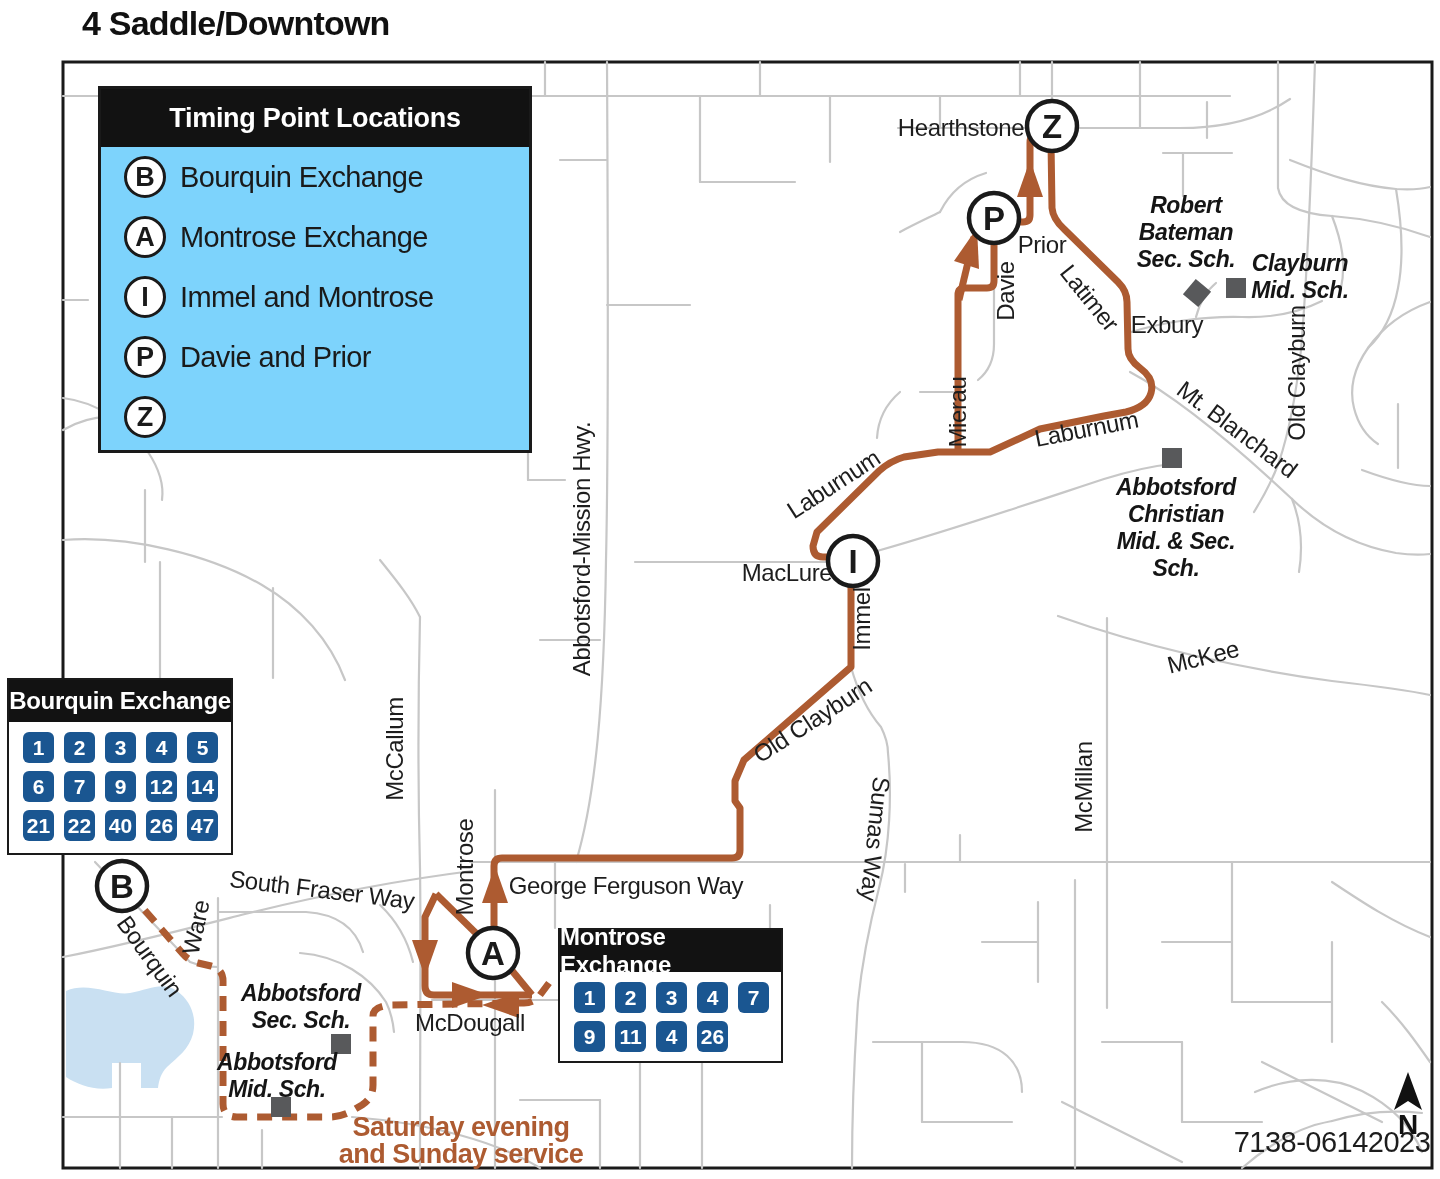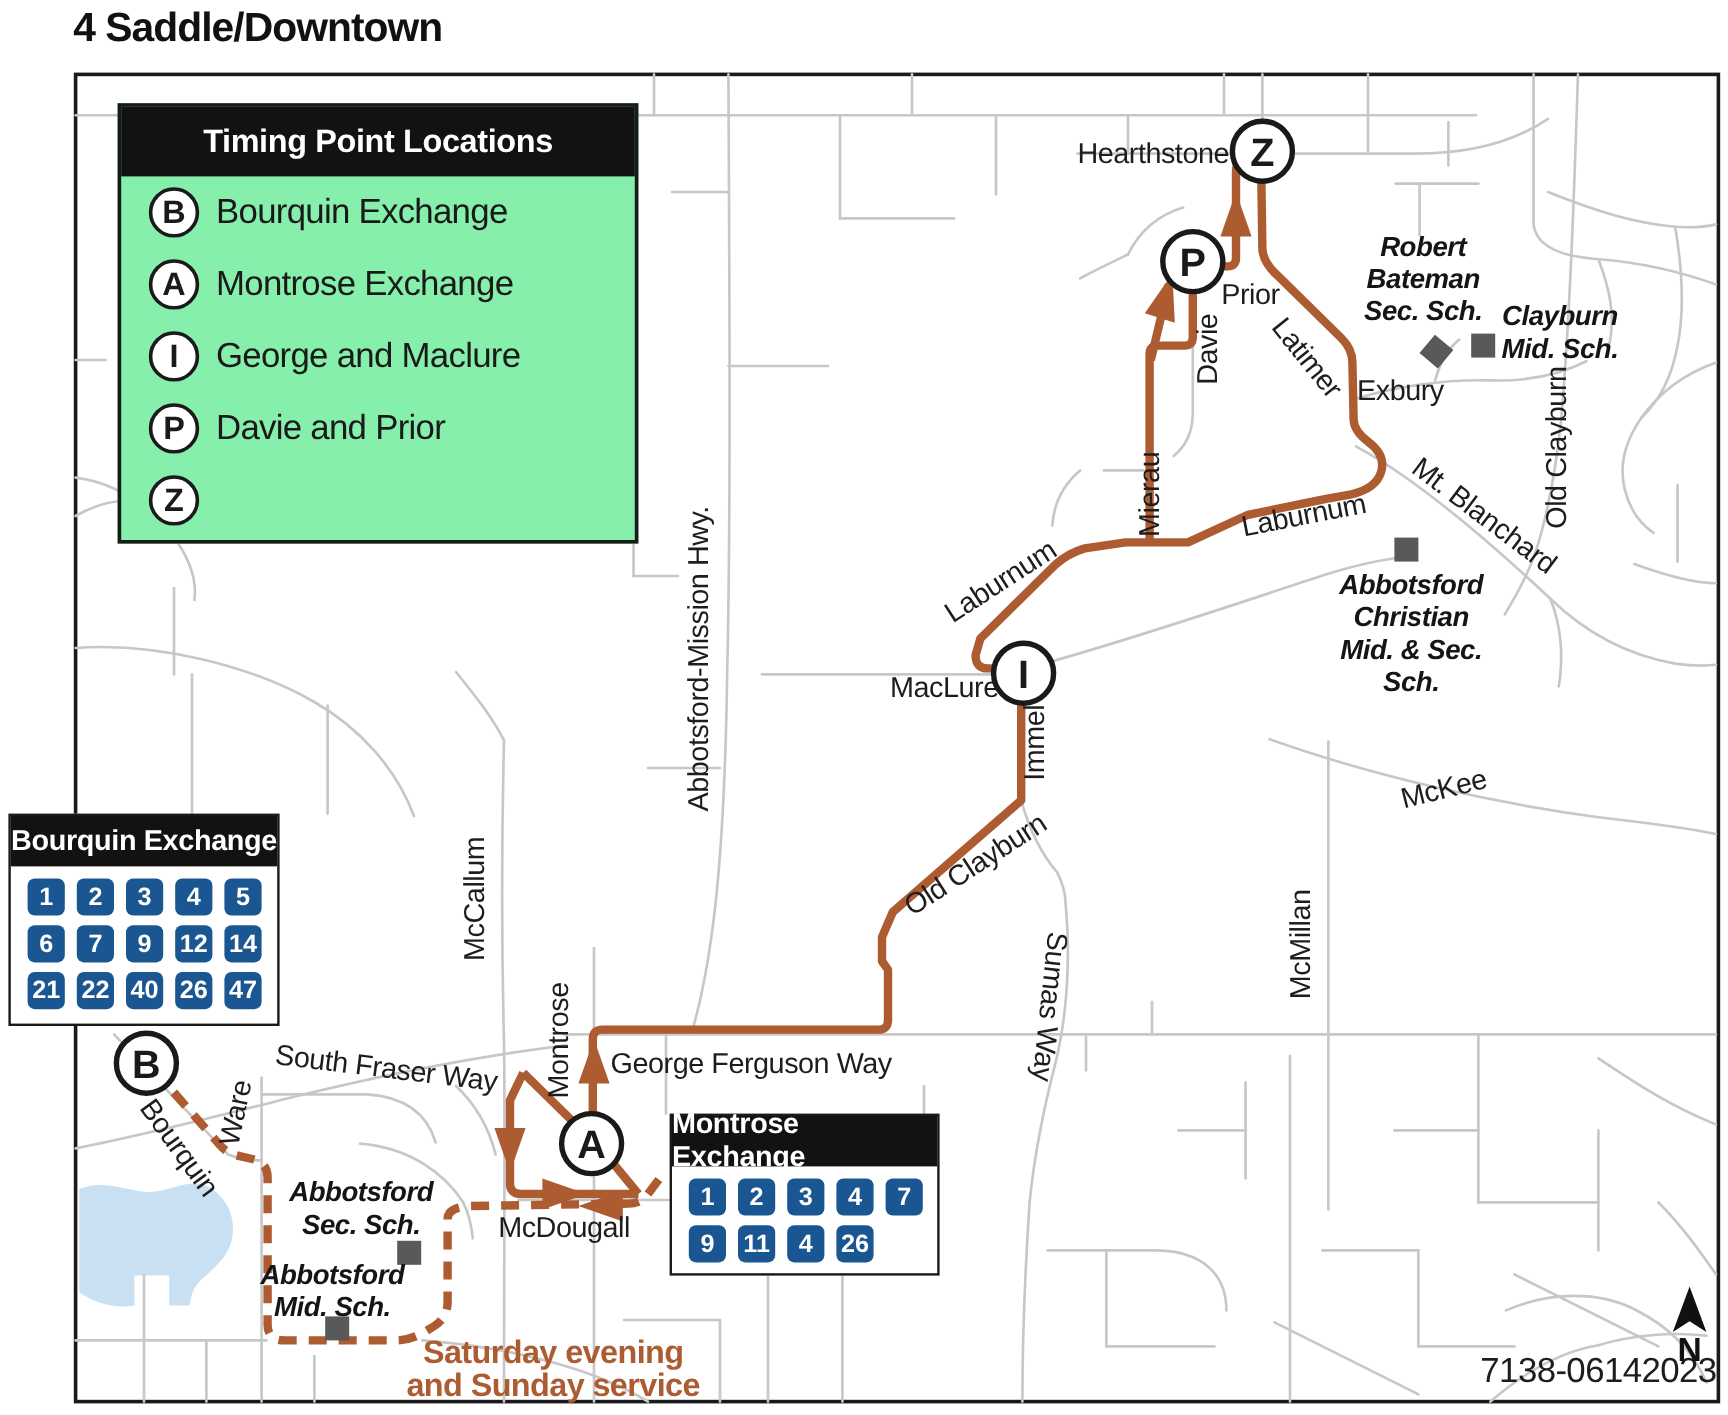--- a/index.html
+++ b/index.html
@@ -7,41 +7,41 @@
     --badge:#1A5691;
     --street:#C7C7C7;
     --lake:#C9E0F2;
     --schoolgray:#58595B;
     --ink:#1A1A1A;
     --panel:#121212;
   }
   *{margin:0;padding:0;box-sizing:border-box}
   body{background:#fff;font-family:"Liberation Sans",sans-serif;color:var(--ink)}
   .stage{position:relative;width:1440px;height:1179px;background:#fff;overflow:hidden}
-  .page-title{position:absolute;left:61px;top:4px;font-size:34px;font-weight:bold;letter-spacing:-0.8px;color:#111}
+  .page-title{position:absolute;left:82px;top:4px;font-size:34px;font-weight:bold;letter-spacing:-0.8px;color:#111}
   svg{position:absolute;left:0;top:0}
 
   
   .street{stroke:var(--street);stroke-width:2.2;fill:none;stroke-linecap:round;stroke-linejoin:round}
   .mapborder{fill:#fff;stroke:#1a1a1a;stroke-width:3}
   .lake{fill:var(--lake)}
   .route{stroke:var(--route);stroke-width:7;fill:none;stroke-linejoin:round;stroke-linecap:butt}
   .route-dashed{stroke-dasharray:15 10}
   .arrow{fill:var(--route);stroke:none}
   .slabel{font-family:"Liberation Sans",sans-serif;font-size:24px;fill:#1d1d1d;letter-spacing:-0.4px;text-anchor:middle}
   .school-label{font-family:"Liberation Sans",sans-serif;font-size:23px;font-weight:bold;font-style:italic;fill:#151515;text-anchor:middle;letter-spacing:-0.4px}
   .school-marker{fill:var(--schoolgray)}
   .tp-circle{fill:#fff;stroke:#1a1a1a;stroke-width:4.5}
   .tp-letter{font-size:33px;font-weight:bold;fill:#1a1a1a;text-anchor:middle;font-family:"Liberation Sans",sans-serif}
   .service-note{font-size:27px;font-weight:bold;fill:var(--route);text-anchor:middle;letter-spacing:-0.5px;font-family:"Liberation Sans",sans-serif}
   .plate{font-size:29px;fill:#1d1d1d;text-anchor:middle;letter-spacing:-0.5px;font-family:"Liberation Sans",sans-serif}
   .north-n{font-size:28px;font-weight:bold;fill:#111;text-anchor:middle;font-family:"Liberation Sans",sans-serif}
 
   
-  .legend{position:absolute;left:98px;top:86px;width:434px;height:367px;background:#86efac;border:3px solid #1a1a1a}
+  .legend{position:absolute;left:98px;top:86px;width:434px;height:367px;background:#7dd3fc;border:3px solid #1a1a1a}
   .legend-header{height:58px;background:var(--panel);color:#fff;font-size:27px;font-weight:bold;display:flex;align-items:center;justify-content:center;letter-spacing:-0.3px}
   .legend-row{height:60px;display:flex;align-items:center;padding-left:23px;gap:14px}
   .legend-circle{width:42px;height:42px;min-width:42px;border:3.5px solid #1a1a1a;border-radius:50%;display:flex;align-items:center;justify-content:center;font-size:27px;font-weight:bold;color:#1a1a1a;background:#fff}
   .legend-text{font-size:29px;color:#1a1a1a;letter-spacing:-0.6px;white-space:nowrap}
 
   
   .exchange{position:absolute;background:#fff;border:2.5px solid #1a1a1a}
   .exchange-header{height:42px;background:var(--panel);color:#fff;font-size:24px;font-weight:bold;display:flex;align-items:center;justify-content:center;letter-spacing:-0.3px}
   .badge-area{padding:10px 0 0 14px}
   .badge-row{display:flex;gap:10px;margin-bottom:8px}
@@ -267,21 +267,21 @@
         <div class="legend-row">
           <span class="legend-circle">B</span>
           <span class="legend-text">Bourquin Exchange</span>
         </div>
         <div class="legend-row">
           <span class="legend-circle">A</span>
           <span class="legend-text">Montrose Exchange</span>
         </div>
         <div class="legend-row">
           <span class="legend-circle">I</span>
-          <span class="legend-text">George and Maclure</span>
+          <span class="legend-text">Immel and Montrose</span>
         </div>
         <div class="legend-row">
           <span class="legend-circle">P</span>
           <span class="legend-text">Davie and Prior</span>
         </div>
         <div class="legend-row">
           <span class="legend-circle">Z</span>
         </div>
       </div>
   </div>

